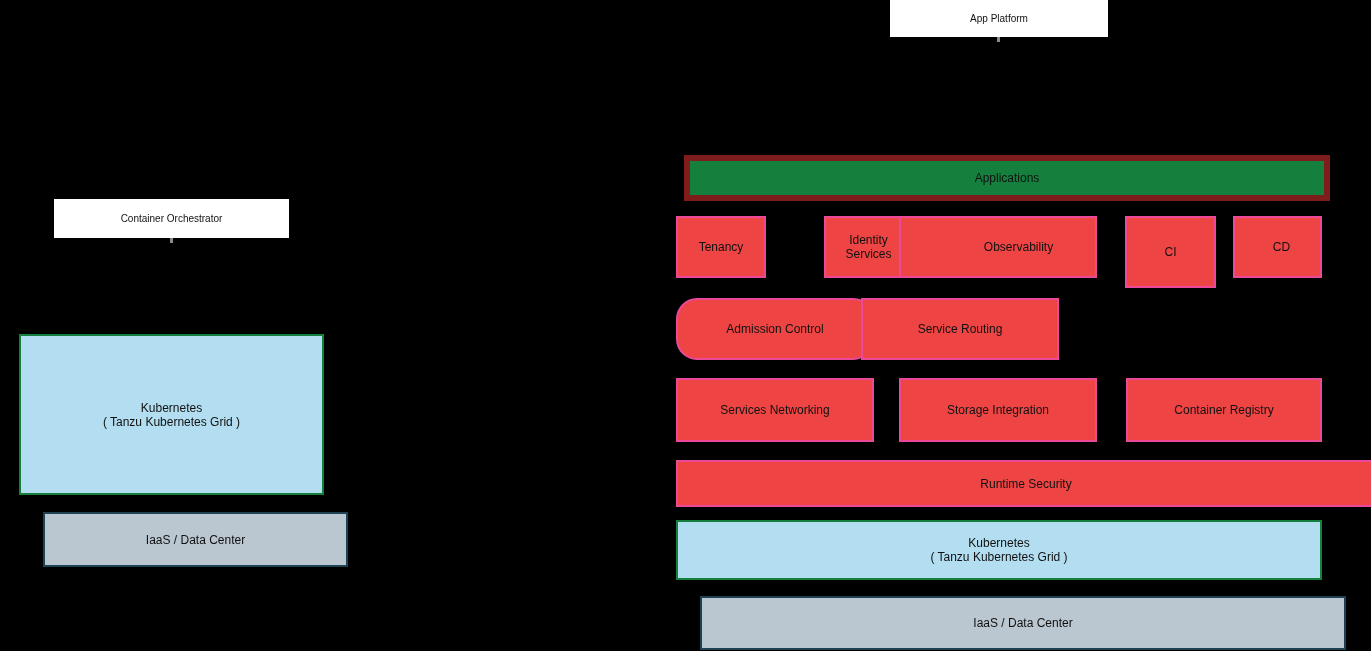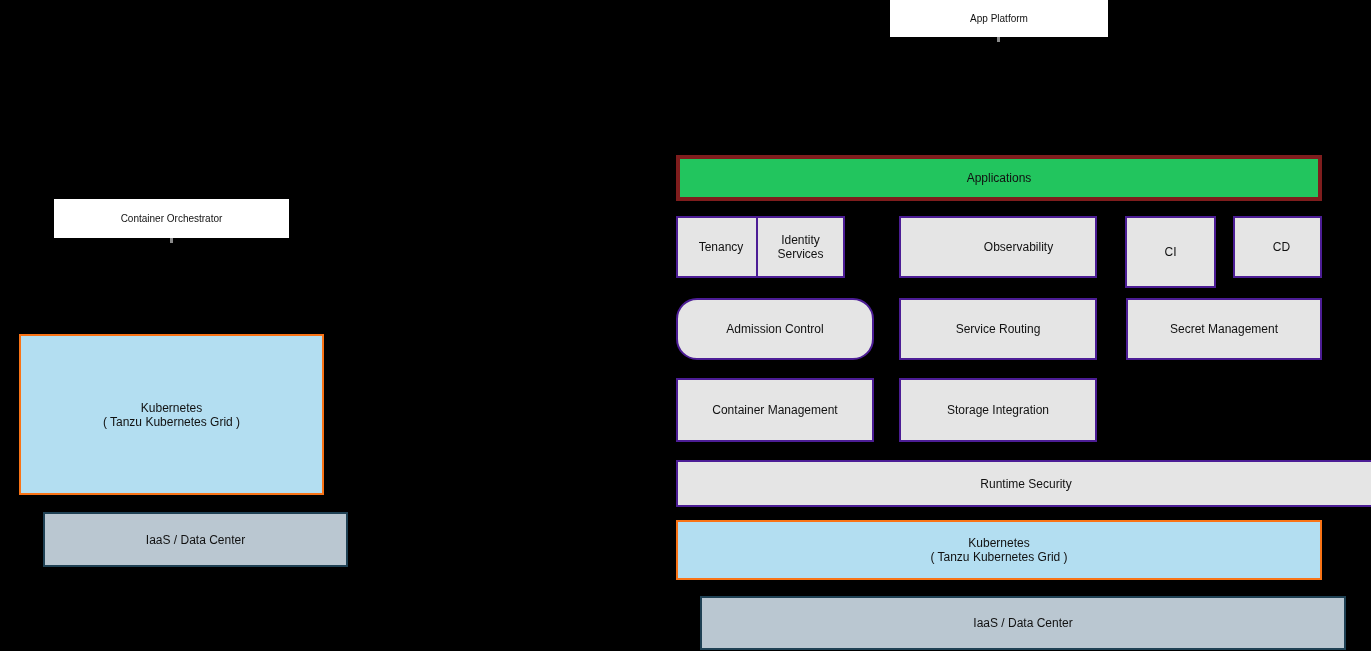--- a/index.html
+++ b/index.html
@@ -19,30 +19,31 @@
     text-align: center;
     font-size: 12px;
     color: #111111;
     line-height: 14px;
   }
   .white-box {
     background: #ffffff;
     font-size: 10px;
   }
   .pink-box {
-    background: #22c55e;
-    border: 4px solid #7f1d1d;
+    background: #15803d;
+    border: 6px solid #7f1d1d;
+    margin-left: 8px;
   }
   .orange-box {
-    background: #e5e5e5;
-    border: 2px solid #4c1d95;
+    background: #ef4444;
+    border: 2px solid #ec4899;
   }
   .blue-box {
     background: #b3def1;
-    border: 2px solid #f97316;
+    border: 2px solid #15803d;
   }
   .gray-box {
     background: #bac7d1;
     border: 2px solid #1f4154;
     margin-left: 24px;
   }
   .two-line span { display: block; }
   .stub {
     position: absolute;
     width: 3px;
@@ -76,48 +77,48 @@
   </div>
   <div class="stub" style="left:997px; top:37px;"></div>
 
   <div class="box pink-box" style="left:676px; top:155px; width:646px; height:46px;">
     <span>Applications</span>
   </div>
 
   <div class="box orange-box" style="left:676px; top:216px; width:90px; height:62px;">
     <span>Tenancy</span>
   </div>
-  <div class="box orange-box" style="left:756px; top:216px; width:89px; height:62px; padding:0 8px;">
+  <div class="box orange-box" style="left:824px; top:216px; width:89px; height:62px; padding:0 8px;">
     <span>Identity Services</span>
   </div>
   <div class="box orange-box" style="left:899px; top:216px; width:198px; height:62px;padding-left:41px;">
     <span>Observability</span>
   </div>
   <div class="box orange-box" style="left:1125px; top:216px; width:91px; height:72px;">
     <span>CI</span>
   </div>
   <div class="box orange-box" style="left:1233px; top:216px; width:89px; height:62px;padding-left:8px;">
     <span>CD</span>
   </div>
 
   <div class="box orange-box" style="left:676px; top:298px; width:198px; height:62px;border-radius:21px;">
     <span>Admission Control</span>
   </div>
-  <div class="box orange-box" style="left:899px; top:298px; width:198px; height:62px;">
+  <div class="box orange-box" style="left:861px; top:298px; width:198px; height:62px;">
     <span>Service Routing</span>
-  </div>
-  <div class="box orange-box" style="left:1126px; top:298px; width:196px; height:62px;">
-    <span>Secret Management</span>
   </div>
 
   <div class="box orange-box" style="left:676px; top:378px; width:198px; height:64px;">
-    <span>Container Management</span>
+    <span>Services Networking</span>
   </div>
   <div class="box orange-box" style="left:899px; top:378px; width:198px; height:64px;text-align:center;">
     <span>Storage Integration</span>
+  </div>
+  <div class="box orange-box" style="left:1126px; top:378px; width:196px; height:64px;">
+    <span>Container Registry</span>
   </div>
 
   <div class="box orange-box" style="left:676px; top:460px; width:700px; height:47px;">
     <span>Runtime Security</span>
   </div>
 
   <div class="box blue-box two-line" style="left:676px; top:520px; width:646px; height:60px;">
     <div>
       <span>Kubernetes</span>
       <span>( Tanzu Kubernetes Grid )</span>

